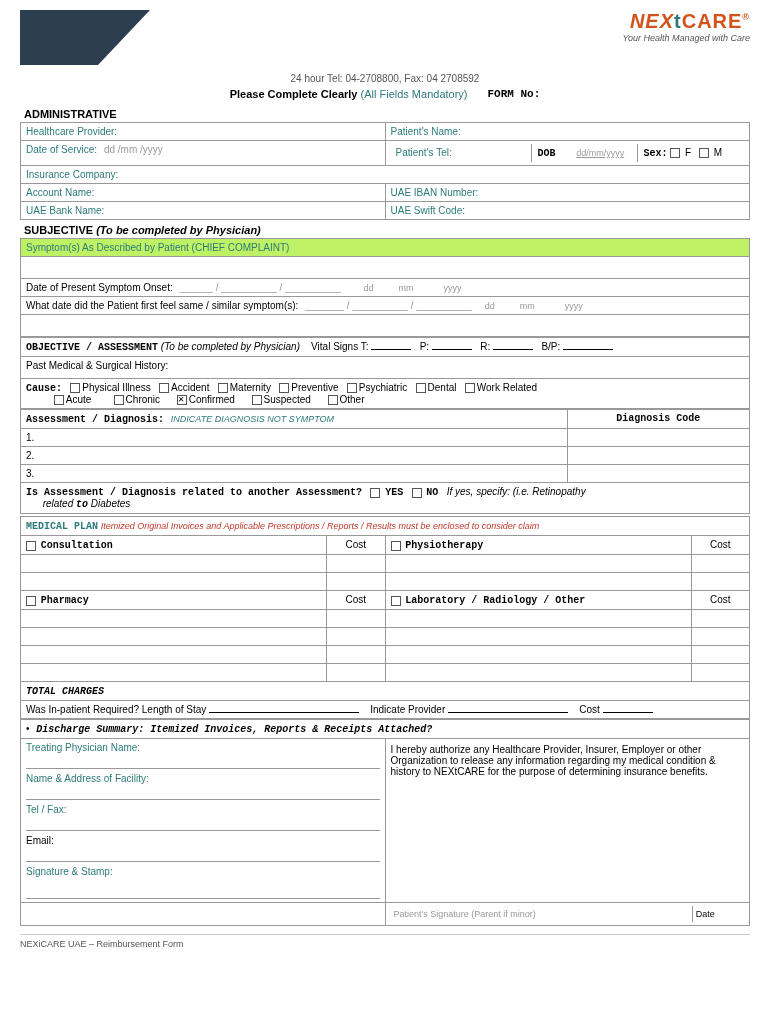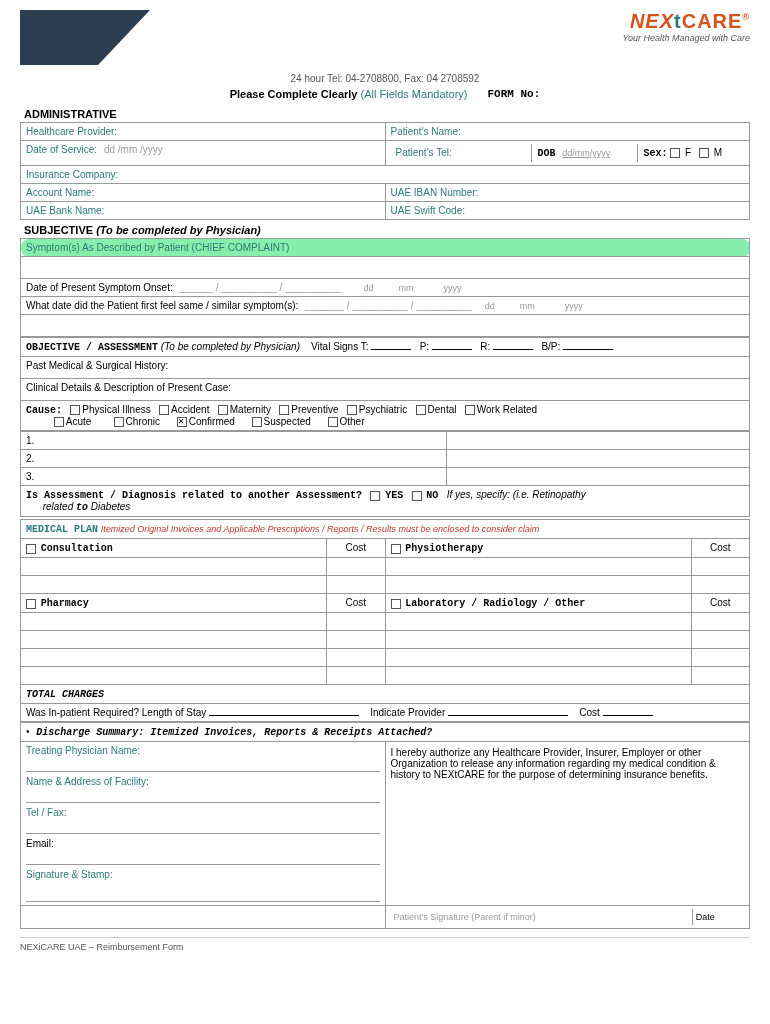--- a/index.html
+++ b/index.html
@@ -91,22 +91,21 @@
     }
     .cb.checked::after {
       content: '✕';
       font-size: 8px;
       position: absolute;
       top: -1px;
       left: 0px;
     }
 
     .section-bg {
-      background: #86efac;
-      border-radius: 8px;
+      background: #bef264;
     }
 
     .small-text { font-size: 9px; }
 
     
     .medical-plan-header {
       background: #fff;
       padding: 2px 4px;
       font-size: 10px;
     }
@@ -174,21 +173,21 @@
     </td>
     <td colspan="2">
       <table style="width:100%; border-collapse:collapse;">
         <tbody>
               <tr>
           <td style="border:none; border-right:1px solid #999; width:40%;">
             <span class="teal">Patient's Tel:</span>
           </td>
           <td style="border:none; border-right:1px solid #999; width:30%; padding:3px 5px;">
             <span class="bold">DOB</span>
-            <span style="color:#999; font-size:9px; margin-left:4px;text-decoration:underline;">dd/mm/yyyy</span>
+            <span style="color:#999; font-size:9px; margin-left:18px;text-decoration:underline;">dd/mm/yyyy</span>
           </td>
           <td style="border:none; padding:3px 5px;margin-left:8px;">
             <span class="bold">Sex:</span>
             <span class="cb"></span>
             <span>F</span>
             <span class="cb" style="margin-left:5px;"></span>
             <span>M</span>
           </td>
         </tr>
       </tbody>
@@ -268,25 +267,20 @@
       <span>R:</span>
       <span style="display:inline-block; width:40px; border-bottom:1px solid #000;"></span>
       &nbsp;
       <span>B/P:</span>
       <span style="display:inline-block; width:50px; border-bottom:1px solid #000;"></span>
     </td>
   </tr>
   <tr class="tall-row">
     <td colspan="6">
       <span>Past Medical &amp; Surgical History:</span>
-    </td>
-  </tr>
-  <tr class="tall-row">
-    <td colspan="6">
-      <span>Clinical Details &amp; Description of Present Case:</span>
     </td>
   </tr>
   <tr>
     <td colspan="6">
       <span class="bold">Cause:</span>
       &nbsp;
       <span class="cb"></span><span>Physical Illness</span>
       &nbsp;
       <span class="cb"></span><span>Accident</span>
       &nbsp;
@@ -310,20 +304,27 @@
       <span class="cb"></span><span>Suspected</span>
       &nbsp;&nbsp;&nbsp;&nbsp;
       <span class="cb"></span><span>Other</span>
     </td>
   </tr>
 </tbody>
   </table>
 
 <table class="form-table">
   <tbody>
+      <tr>
+    <td style="width:75%;">
+      <span class="bold">Assessment / Diagnosis:</span>
+      <span class="teal small-text" style="font-style:italic; margin-left:4px;">INDICATE DIAGNOSIS NOT SYMPTOM</span>
+    </td>
+    <td style="width:25%; text-align:center;" class="bold">Diagnosis Code</td>
+  </tr>
   <tr class="empty-row">
     <td>1.</td>
     <td>&nbsp;</td>
   </tr>
   <tr class="empty-row">
     <td>2.</td>
     <td>&nbsp;</td>
   </tr>
   <tr class="empty-row">
     <td>3.</td>

